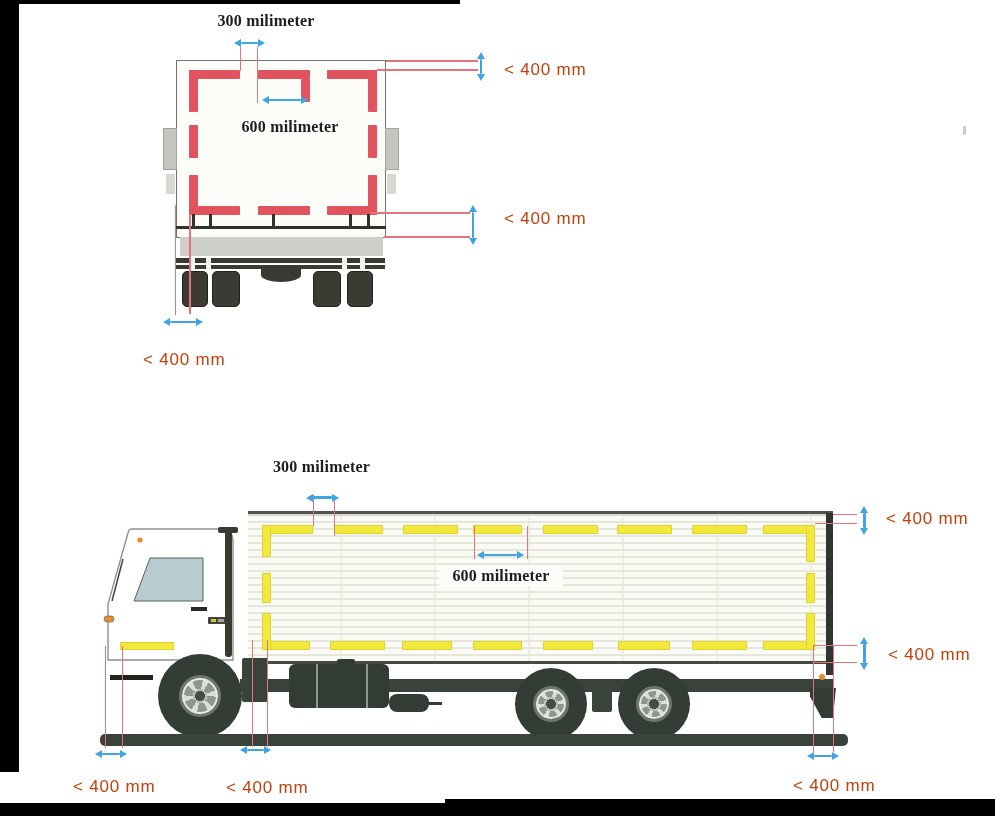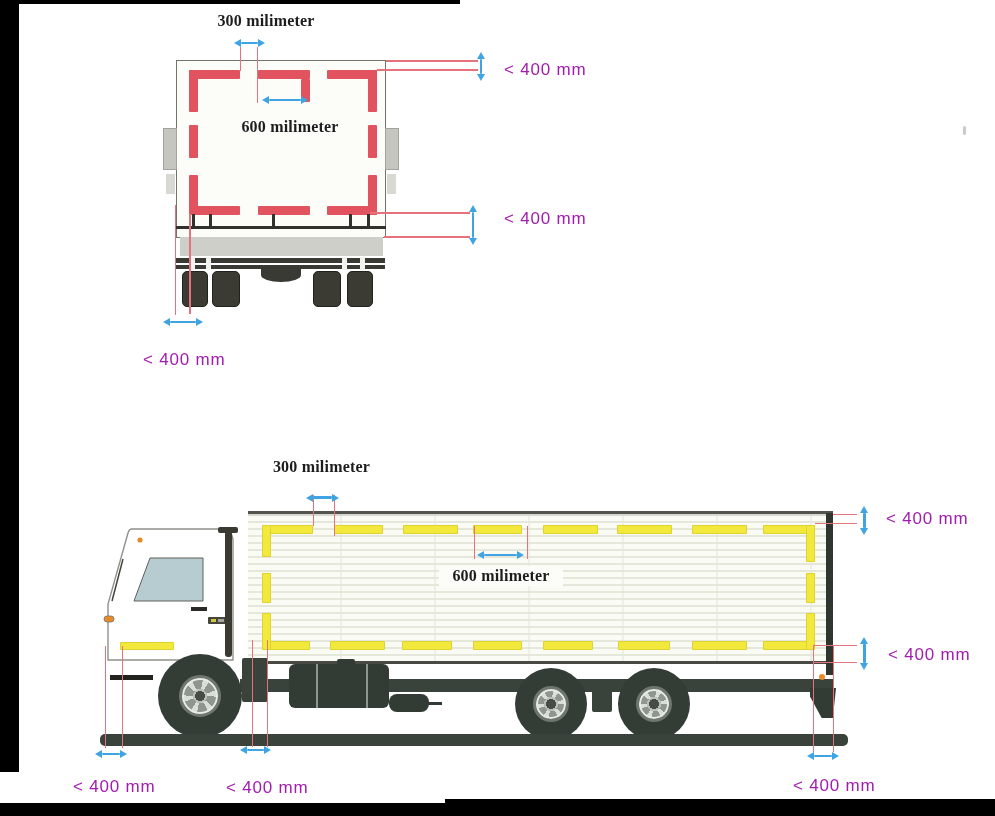--- a/index.html
+++ b/index.html
@@ -1,21 +1,21 @@
 <!DOCTYPE html>
 <html style="--tape-red: #e0535f; --tape-yellow: #f3e93c; --dim-line: #e4737b; --arrow-blue: #3fa4e1; --truck-dark: #39423b;"><head>
 <meta charset="utf-8">
 <style>
   html,body{margin:0;padding:0;background:#fff}
   #canvas{position:relative;width:995px;height:816px;background:#fff;overflow:hidden;
           font-family:"Liberation Sans",sans-serif}
   .abs{position:absolute}
   .lbl-serif{position:absolute;font:700 16px "Liberation Serif",serif;color:#1d1d1d;
              letter-spacing:.2px;text-align:center;white-space:nowrap}
-  .lbl-sans{position:absolute;font:400 17px "Liberation Sans",sans-serif;color:#a21caf;
+  .lbl-sans{position:absolute;font:400 17px "Liberation Sans",sans-serif;color:#c2410c;
             letter-spacing:.8px;white-space:nowrap}
   .rdash{position:absolute;background:var(--tape-red,#e0535f);border-radius:1px}
   .ydash{position:absolute;background:var(--tape-yellow,#f3e93c);border-radius:1px;
          box-shadow:inset 0 0 0 1px rgba(198,183,30,.45)}
   .dim{position:absolute;background:var(--dim-line,#e4737b)}
   .dark{background:var(--truck-dark,#39423b)}
   .blackbar{position:absolute;background:#000}
   .harrow{position:absolute;height:2.4px;background:var(--arrow-blue,#3fa4e1);border-radius:1px}
   .harrow::before,.harrow::after{content:"";position:absolute;top:50%;transform:translateY(-50%);
       width:0;height:0;border-top:4.6px solid transparent;border-bottom:4.6px solid transparent}

